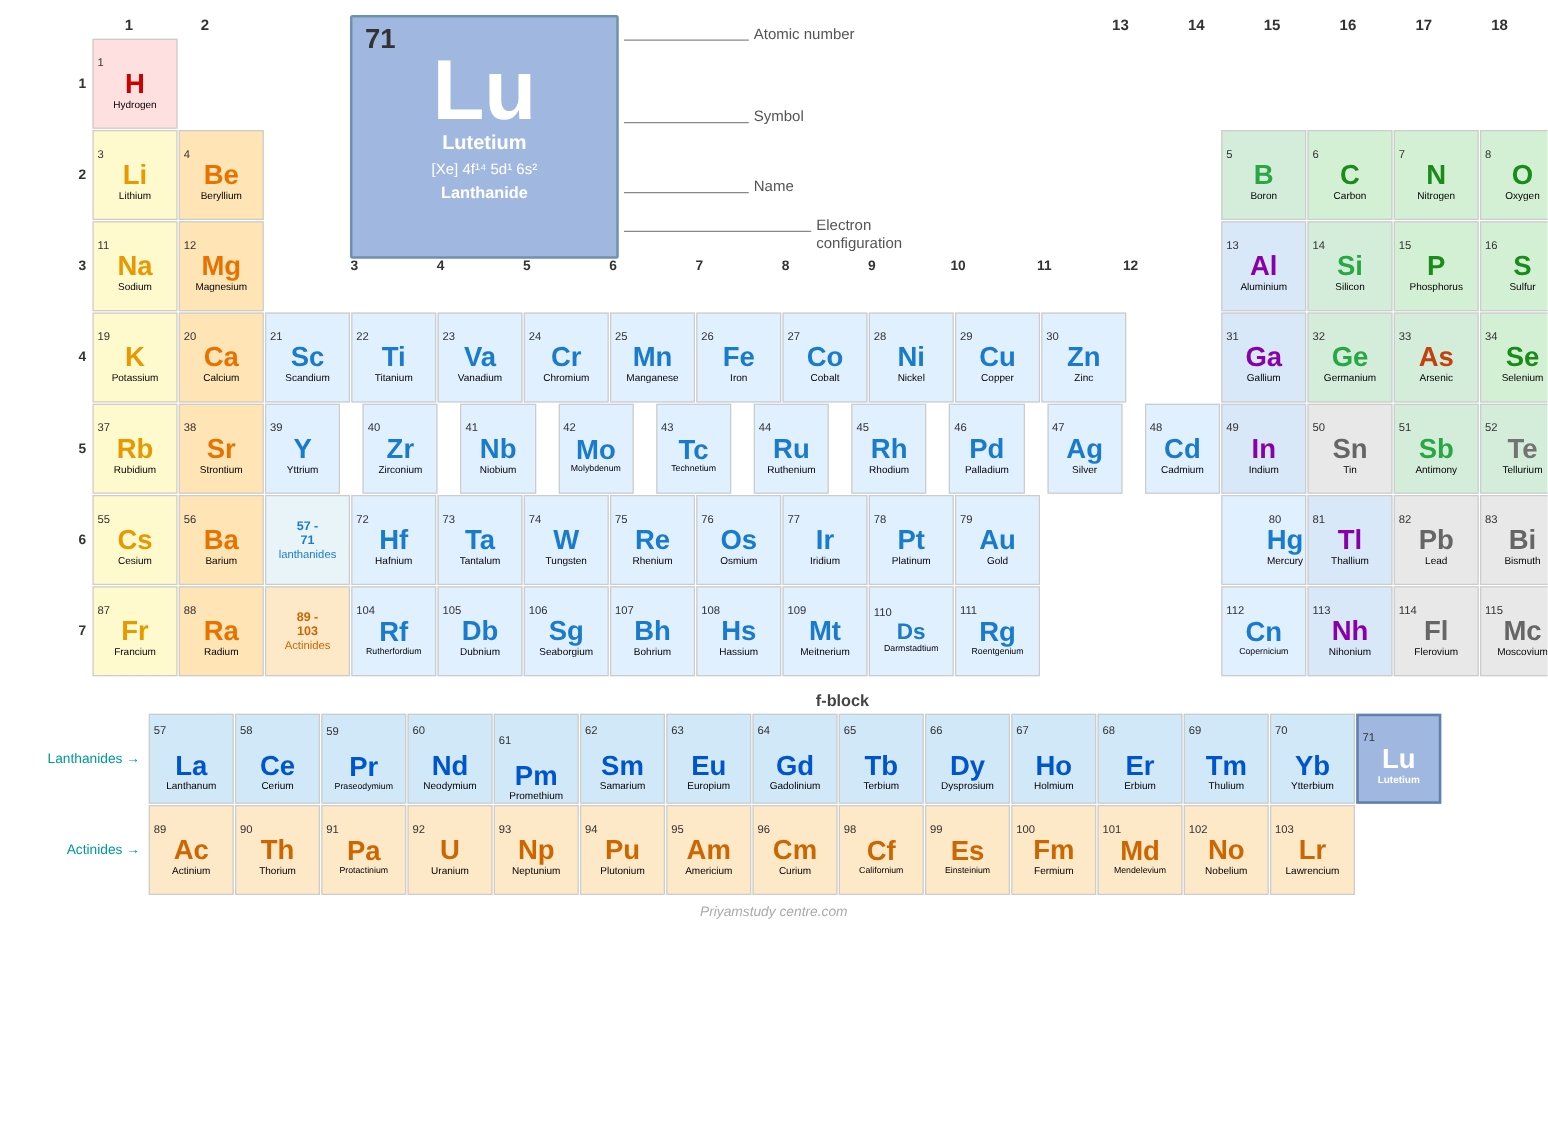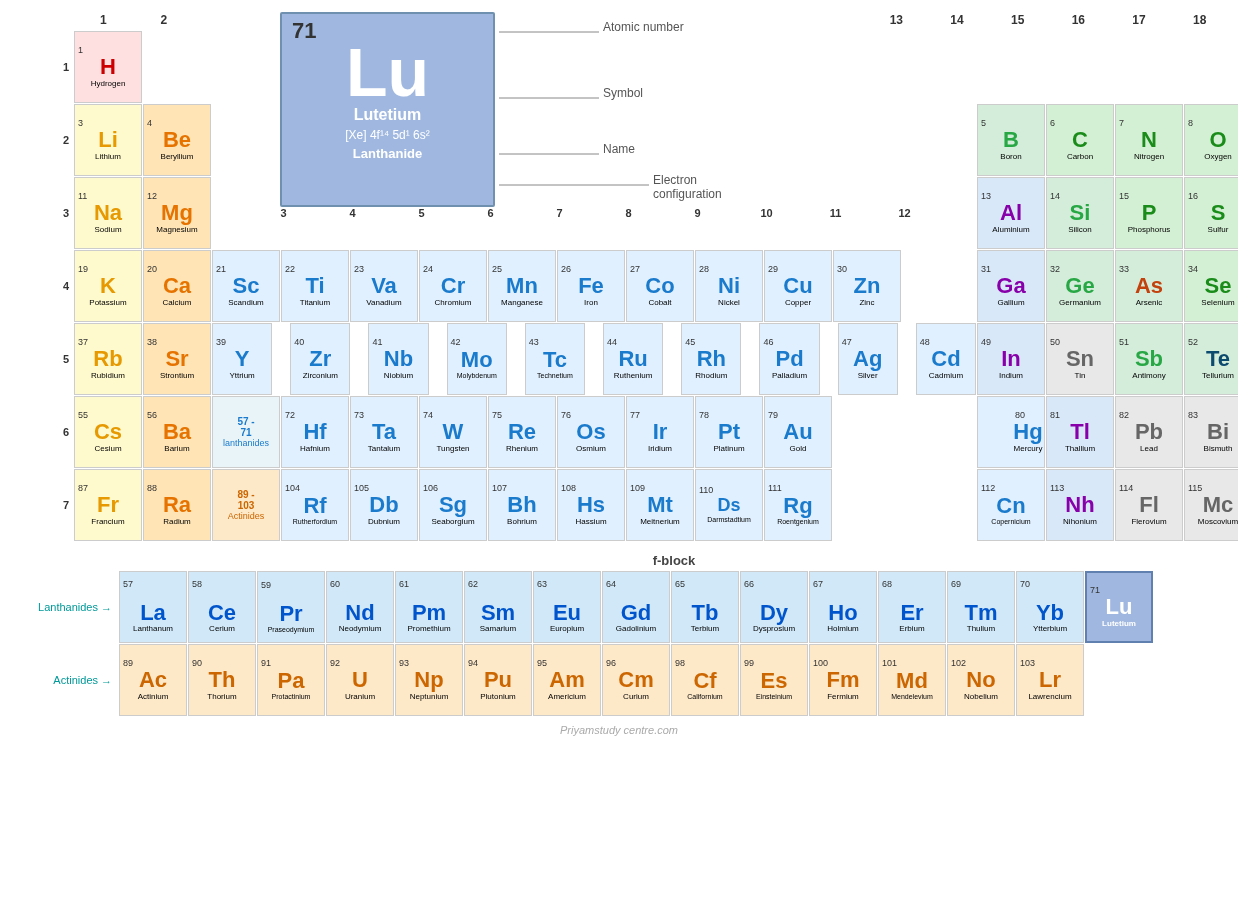--- a/index.html
+++ b/index.html
@@ -430,21 +430,21 @@
         <div class="cell alkali" style="flex-shrink:0;">
           <span class="atomic-num">37</span>
           <span class="symbol" style="color:#e69900;">Rb</span>
           <span class="name">Rubidium</span>
         </div>
         <div class="cell alkali-earth" style="flex-shrink:0;">
           <span class="atomic-num">38</span>
           <span class="symbol" style="color:#e67300;">Sr</span>
           <span class="name">Strontium</span>
         </div>
-        <div style="width:764px; flex-shrink:0; display:flex; gap:18px;">
+        <div style="width:764px; flex-shrink:0; display:flex; gap:18px;justify-content:flex-end;">
           <div class="cell transition">
             <span class="atomic-num">39</span>
             <span class="symbol" style="color:#1a7acc;">Y</span>
             <span class="name">Yttrium</span>
           </div>
           <div class="cell transition">
             <span class="atomic-num">40</span>
             <span class="symbol" style="color:#1a7acc;">Zr</span>
             <span class="name">Zirconium</span>
           </div>
@@ -499,21 +499,21 @@
           <span class="symbol" style="color:#666;">Sn</span>
           <span class="name">Tin</span>
         </div>
         <div class="cell metalloid" style="flex-shrink:0;">
           <span class="atomic-num">51</span>
           <span class="symbol" style="color:#28a745;">Sb</span>
           <span class="name">Antimony</span>
         </div>
         <div class="cell metalloid" style="flex-shrink:0;">
           <span class="atomic-num">52</span>
-          <span class="symbol" style="color:#0c4a6e;">Te</span>
+          <span class="symbol" style="color:#737373;">Te</span>
           <span class="name">Tellurium</span>
         </div>
 
       </div>
 
       <div class="period-row">
         <div class="period-num">6</div>
         <div class="cell alkali" style="flex-shrink:0;">
           <span class="atomic-num">55</span>
           <span class="symbol" style="color:#e69900;">Cs</span>
@@ -702,21 +702,21 @@
       <div class="cell lanthanide" style="flex-shrink:0;">
         <span class="atomic-num">59</span>
         <span class="symbol" style="color:#0055cc;">Pr</span>
         <span class="name" style="font-size:7px;">Praseodymium</span>
       </div>
       <div class="cell lanthanide" style="flex-shrink:0;">
         <span class="atomic-num">60</span>
         <span class="symbol" style="color:#0055cc;">Nd</span>
         <span class="name">Neodymium</span>
       </div>
-      <div class="cell lanthanide" style="flex-shrink:0;">
+      <div class="cell lanthanide" style="flex-shrink:0;justify-content:flex-end;">
         <span class="atomic-num">61</span>
         <span class="symbol" style="color:#0055cc;">Pm</span>
         <span class="name">Promethium</span>
       </div>
       <div class="cell lanthanide" style="flex-shrink:0;">
         <span class="atomic-num">62</span>
         <span class="symbol" style="color:#0055cc;">Sm</span>
         <span class="name">Samarium</span>
       </div>
       <div class="cell lanthanide" style="flex-shrink:0;">

